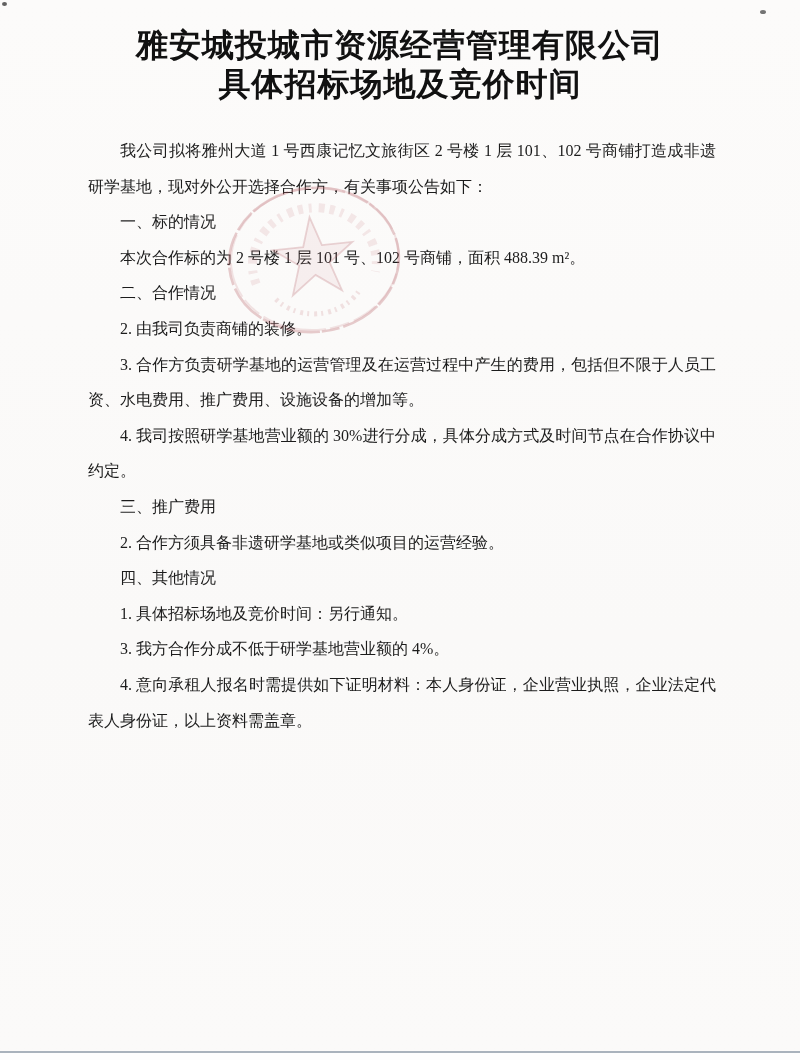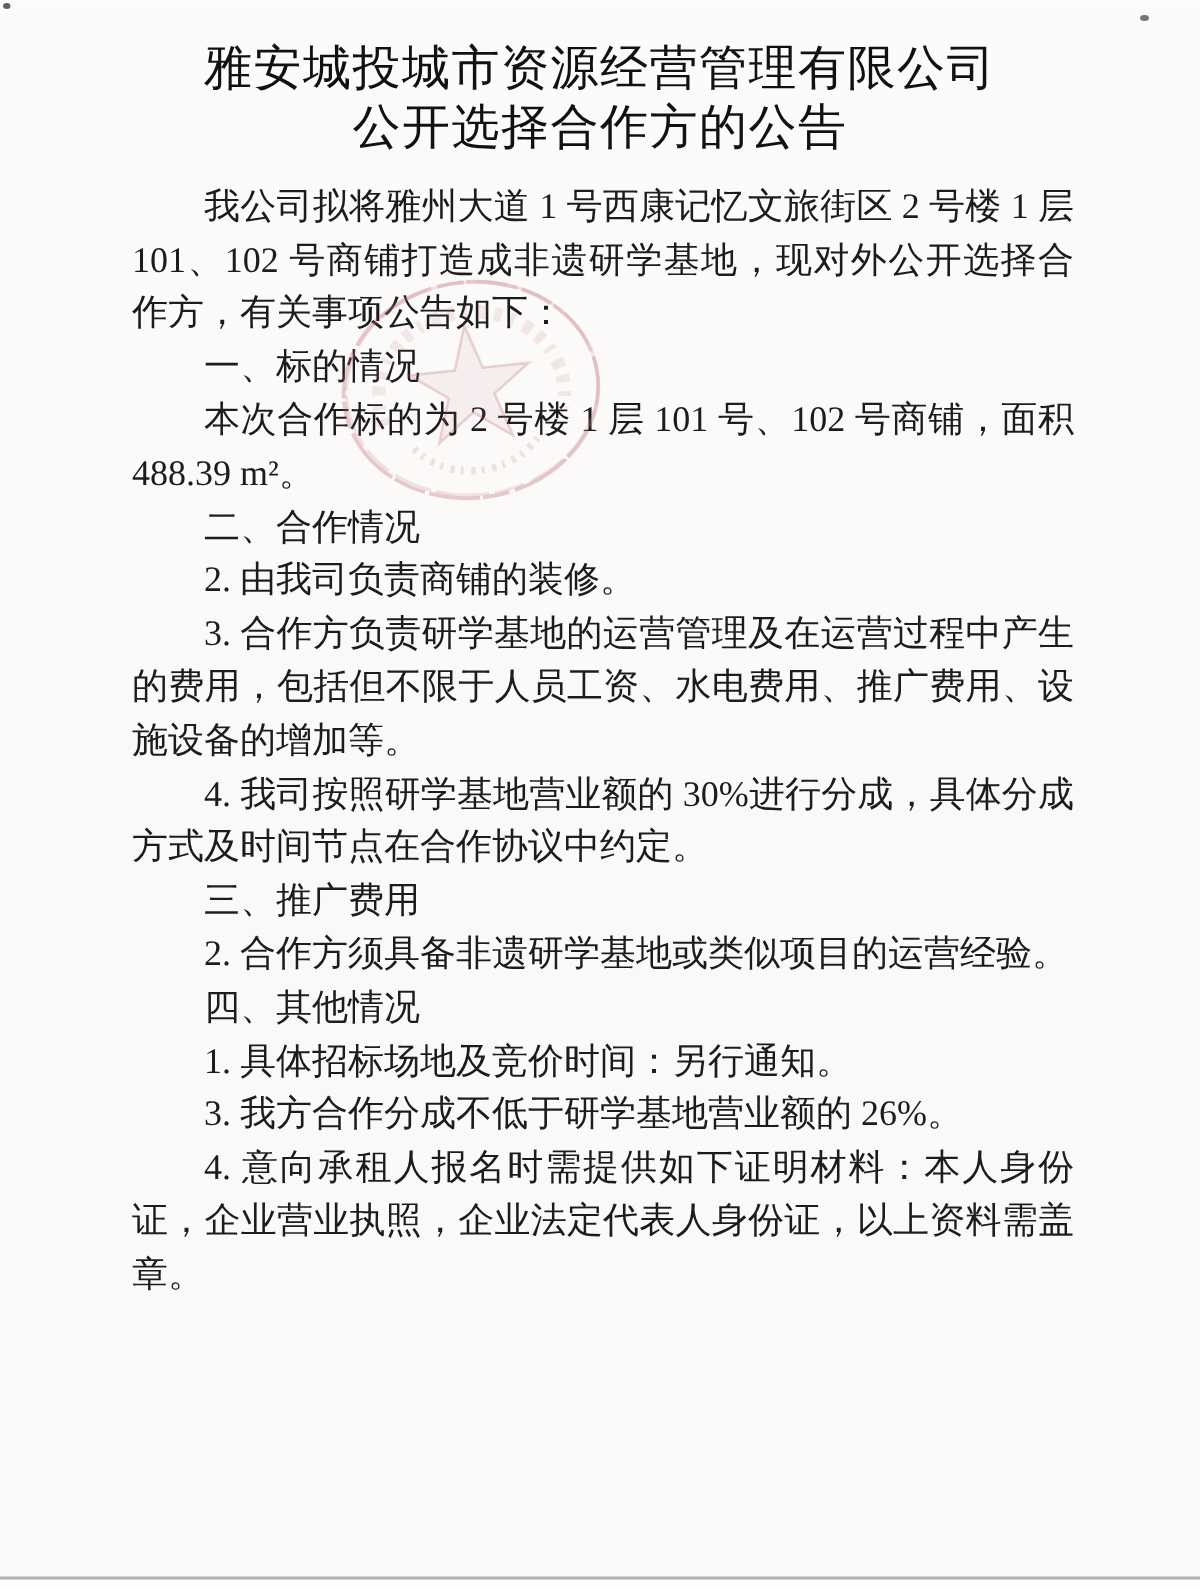--- a/index.html
+++ b/index.html
@@ -17,32 +17,32 @@
     height: 1060px;
     background: linear-gradient(180deg, #fcfbfa 0%, #faf9f8 60%, #fbfaf9 100%);
     color: #1b1b1b;
   }
   .title-block {
     position: absolute;
     top: 26px;
     left: 0;
     width: 100%;
     text-align: center;
-    font-weight: normal;
+    font-weight: bold;
     font-size: 32px;
     line-height: 39px;
     letter-spacing: 1px;
     color: #111;
   }
   .body-block {
     position: absolute;
-    top: 121px;
+    top: 133px;
     left: 88px;
     width: 628px;
-    font-size: 24px;
+    font-size: 16px;
     line-height: 35.6px;
     text-align: justify;
     color: #1c1c1c;
   }
   .body-block p {
     margin: 0;
     padding: 0;
     text-indent: 2em;
   }
   
@@ -70,36 +70,36 @@
   .speck.s1 { left: 2px;  top: 2px;  width: 5px; height: 4px; opacity: .8; }
   .speck.s2 { left: 760px; top: 10px; width: 6px; height: 4px; opacity: .7; }
 </style>
 </head>
 <body>
 
 <div class="page">
 
   <div class="title-block">
     <div>雅安城投城市资源经营管理有限公司</div>
-    <div>公开选择合作方的公告</div>
+    <div>具体招标场地及竞价时间</div>
   </div>
 
   <div class="body-block">
     <p>我公司拟将雅州大道 1 号西康记忆文旅街区 2 号楼 1 层 101、102 号商铺打造成非遗研学基地，现对外公开选择合作方，有关事项公告如下：</p>
     <p>一、标的情况</p>
     <p>本次合作标的为 2 号楼 1 层 101 号、102 号商铺，面积 488.39 m²。</p>
     <p>二、合作情况</p>
     <p>2. 由我司负责商铺的装修。</p>
     <p>3. 合作方负责研学基地的运营管理及在运营过程中产生的费用，包括但不限于人员工资、水电费用、推广费用、设施设备的增加等。</p>
     <p>4. 我司按照研学基地营业额的 30%进行分成，具体分成方式及时间节点在合作协议中约定。</p>
     <p>三、推广费用</p>
     <p>2. 合作方须具备非遗研学基地或类似项目的运营经验。</p>
     <p>四、其他情况</p>
     <p>1. 具体招标场地及竞价时间：另行通知。</p>
-    <p>3. 我方合作分成不低于研学基地营业额的 26%。</p>
+    <p>3. 我方合作分成不低于研学基地营业额的 4%。</p>
     <p>4. 意向承租人报名时需提供如下证明材料：本人身份证，企业营业执照，企业法定代表人身份证，以上资料需盖章。</p>
   </div>
 
   <svg class="seal" viewBox="0 0 180 154" aria-hidden="true">
     <g transform="rotate(-6 90 77)">
 
       <ellipse cx="90" cy="77" rx="85" ry="72" fill="none" stroke="rgba(182,95,102,0.50)" stroke-width="2.6" stroke-dasharray="34 3 22 2 40 4 18 2"></ellipse>
       <ellipse cx="91" cy="76" rx="84" ry="71" fill="none" stroke="rgba(196,120,126,0.30)" stroke-width="2" stroke-dasharray="20 4 36 3 26 5"></ellipse>
 
       <path d="M 30 95 A 62 56 0 1 1 150 95" fill="none" stroke="rgba(185,100,108,0.22)" stroke-width="9" stroke-dasharray="5 6 3 7 6 5"></path>

